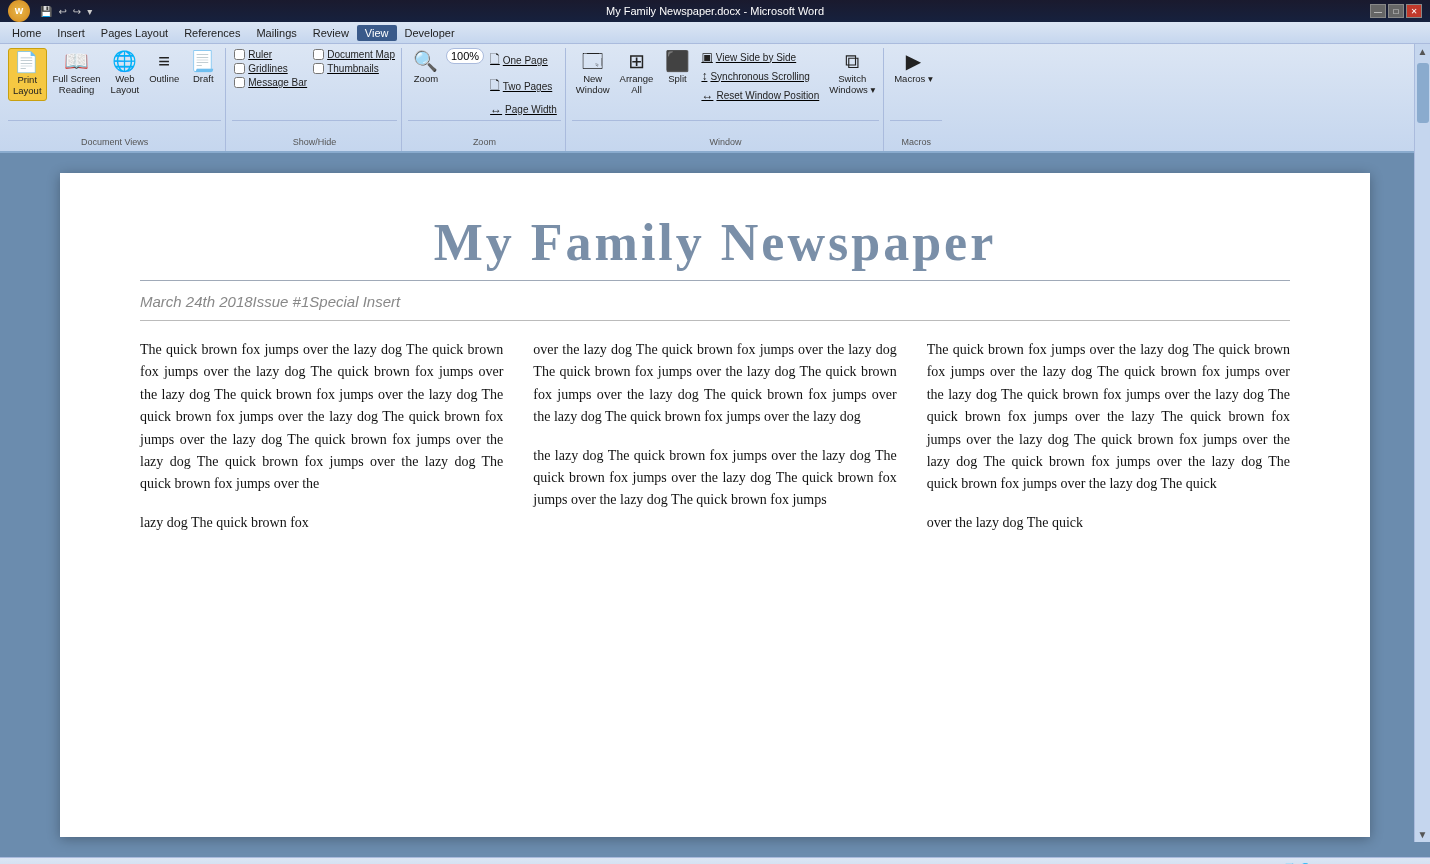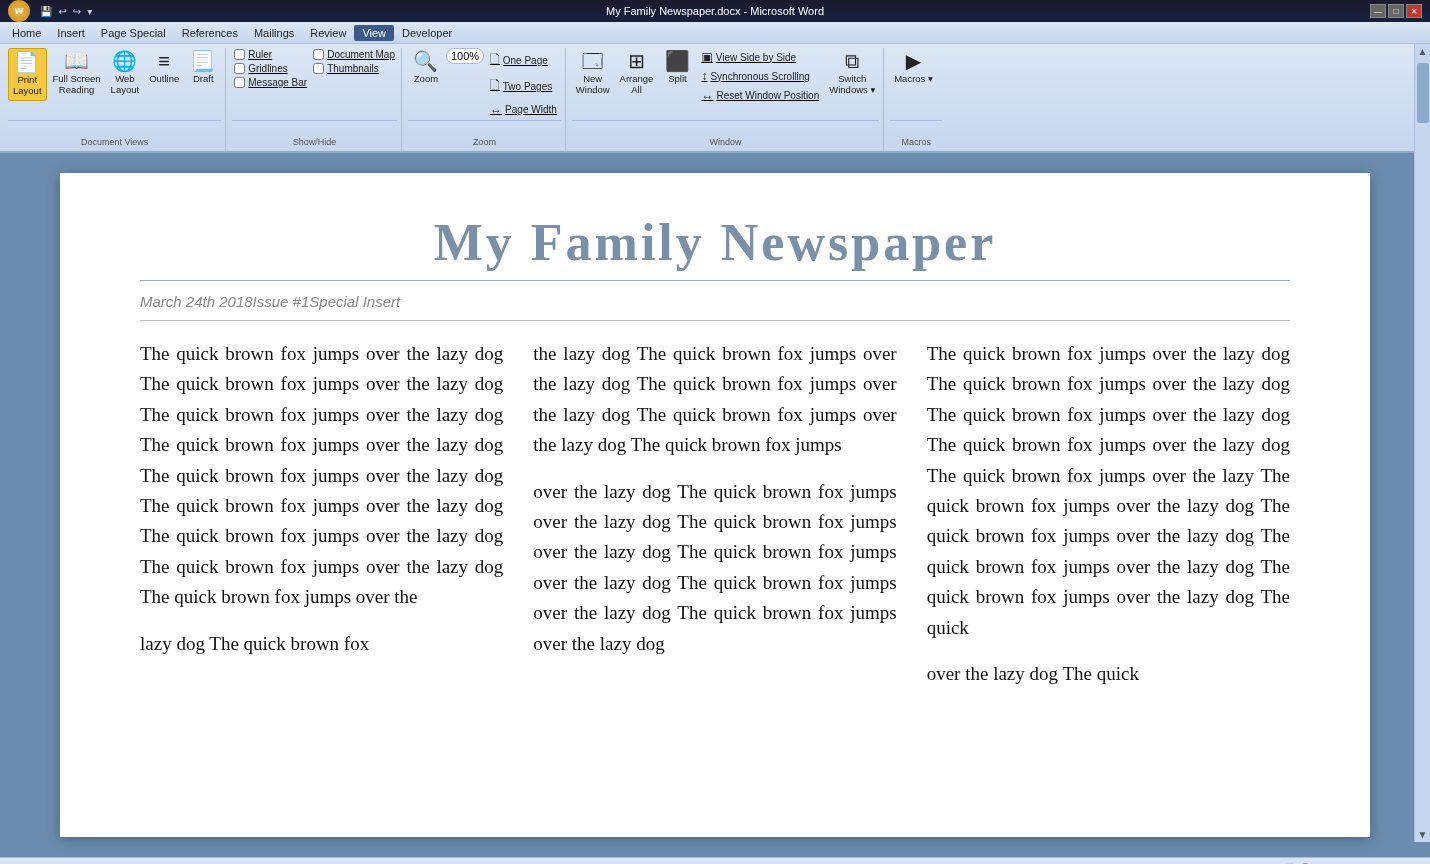--- a/index.html
+++ b/index.html
@@ -150,21 +150,21 @@
       border-bottom: 1px solid #bbb;
       padding-bottom: 10px;
       margin-bottom: 18px;
     }
     .newspaper-columns {
       display: grid;
       grid-template-columns: 1fr 1fr 1fr;
       gap: 30px;
     }
     .newspaper-col {
-      font-size: 19px;
+      font-size: 14px;
       color: #111;
       text-align: justify;
       line-height: 1.6;
       font-family: 'Times New Roman', Times, serif;
     }
     .col-para { margin-bottom: 16px; }
 
     
     .status-bar {
       background: linear-gradient(to bottom, #dce6f4, #c5d6ee);
@@ -213,21 +213,21 @@
   <div class="title-bar-controls">
     <div class="title-btn">—</div>
     <div class="title-btn">□</div>
     <div class="title-btn close">✕</div>
   </div>
 </div>
 
 <div class="menu-bar">
   <span class="menu-item">Home</span>
   <span class="menu-item">Insert</span>
-  <span class="menu-item">Page Special</span>
+  <span class="menu-item">Pages Layout</span>
   <span class="menu-item">References</span>
   <span class="menu-item">Mailings</span>
   <span class="menu-item">Review</span>
   <span class="menu-item active">View</span>
   <span class="menu-item">Developer</span>
 </div>
 
 <div class="ribbon">
   <div class="ribbon-groups">
 
@@ -369,22 +369,22 @@
       <span>March 24th 2018</span>
       <span>Issue #1</span>
       <span>Special Insert</span>
     </div>
     <div class="newspaper-columns">
       <div class="newspaper-col">
         <div class="col-para">The quick brown fox jumps over the lazy dog The quick brown fox jumps over the lazy dog The quick brown fox jumps over the lazy dog The quick brown fox jumps over the lazy dog The quick brown fox jumps over the lazy dog The quick brown fox jumps over the lazy dog The quick brown fox jumps over the lazy dog The quick brown fox jumps over the lazy dog The quick brown fox jumps over the</div>
         <div class="col-para">lazy dog The quick brown fox</div>
       </div>
       <div class="newspaper-col">
+        <div class="col-para">over the lazy dog The quick brown fox jumps over the lazy dog The quick brown fox jumps over the lazy dog The quick brown fox jumps over the lazy dog The quick brown fox jumps over the lazy dog The quick brown fox jumps over the lazy dog</div>
         <div class="col-para">the lazy dog The quick brown fox jumps over the lazy dog The quick brown fox jumps over the lazy dog The quick brown fox jumps over the lazy dog The quick brown fox jumps</div>
-        <div class="col-para">over the lazy dog The quick brown fox jumps over the lazy dog The quick brown fox jumps over the lazy dog The quick brown fox jumps over the lazy dog The quick brown fox jumps over the lazy dog The quick brown fox jumps over the lazy dog</div>
       </div>
       <div class="newspaper-col">
         <div class="col-para">The quick brown fox jumps over the lazy dog The quick brown fox jumps over the lazy dog The quick brown fox jumps over the lazy dog The quick brown fox jumps over the lazy dog The quick brown fox jumps over the lazy The quick brown fox jumps over the lazy dog The quick brown fox jumps over the lazy dog The quick brown fox jumps over the lazy dog The quick brown fox jumps over the lazy dog The quick</div>
         <div class="col-para">over the lazy dog The quick</div>
       </div>
     </div>
   </div>
 </div>
 
 <div class="status-bar">

